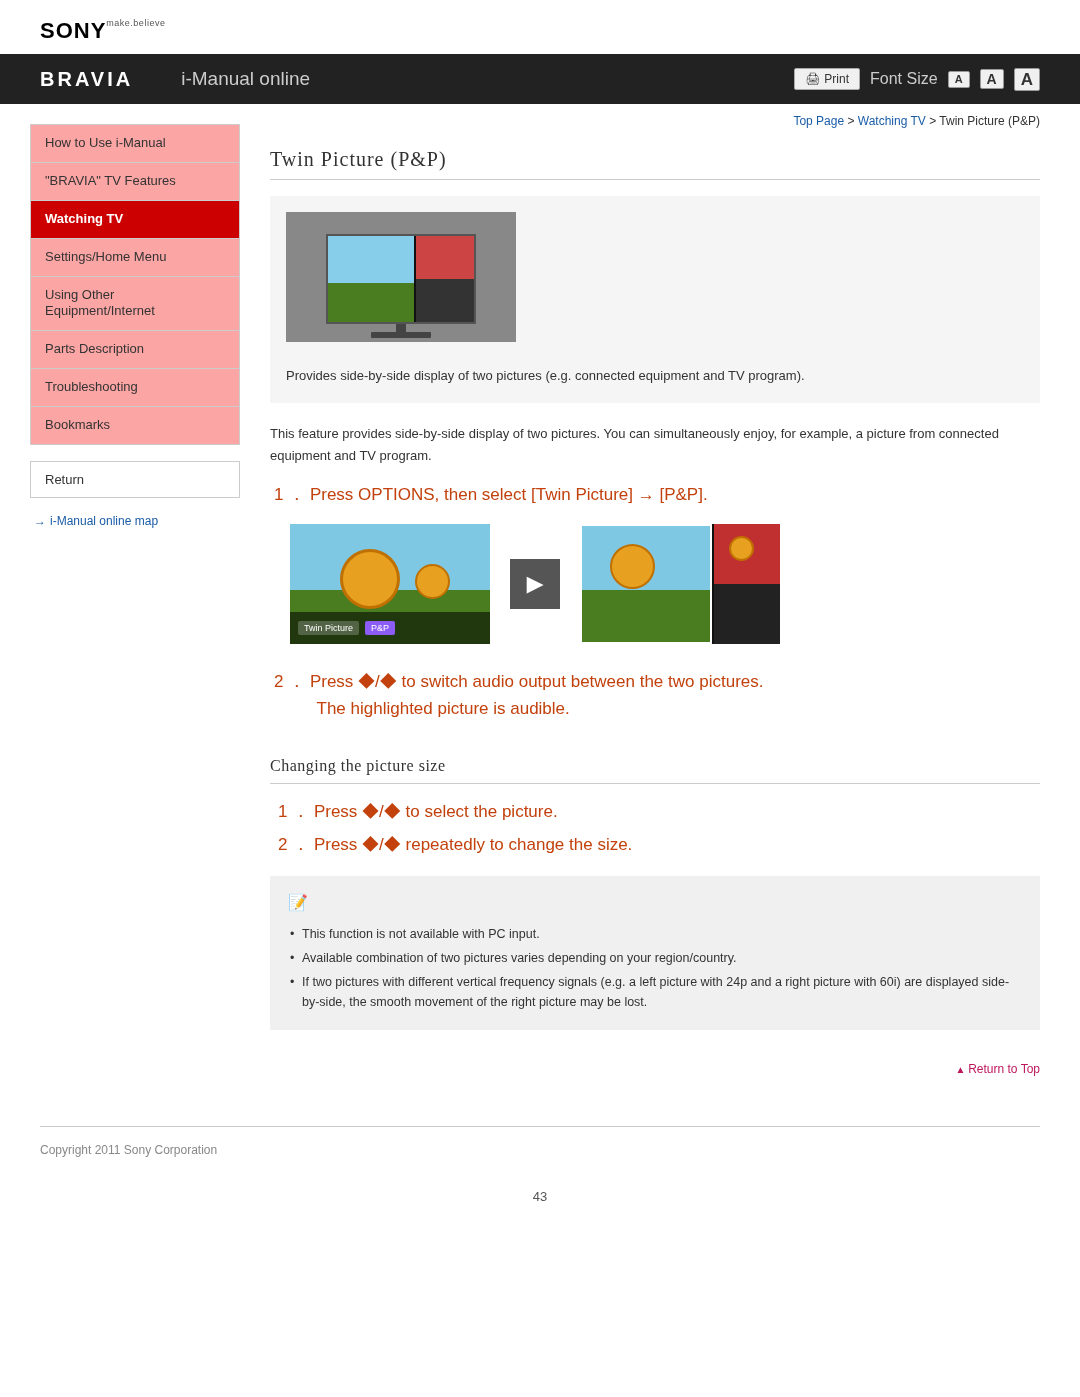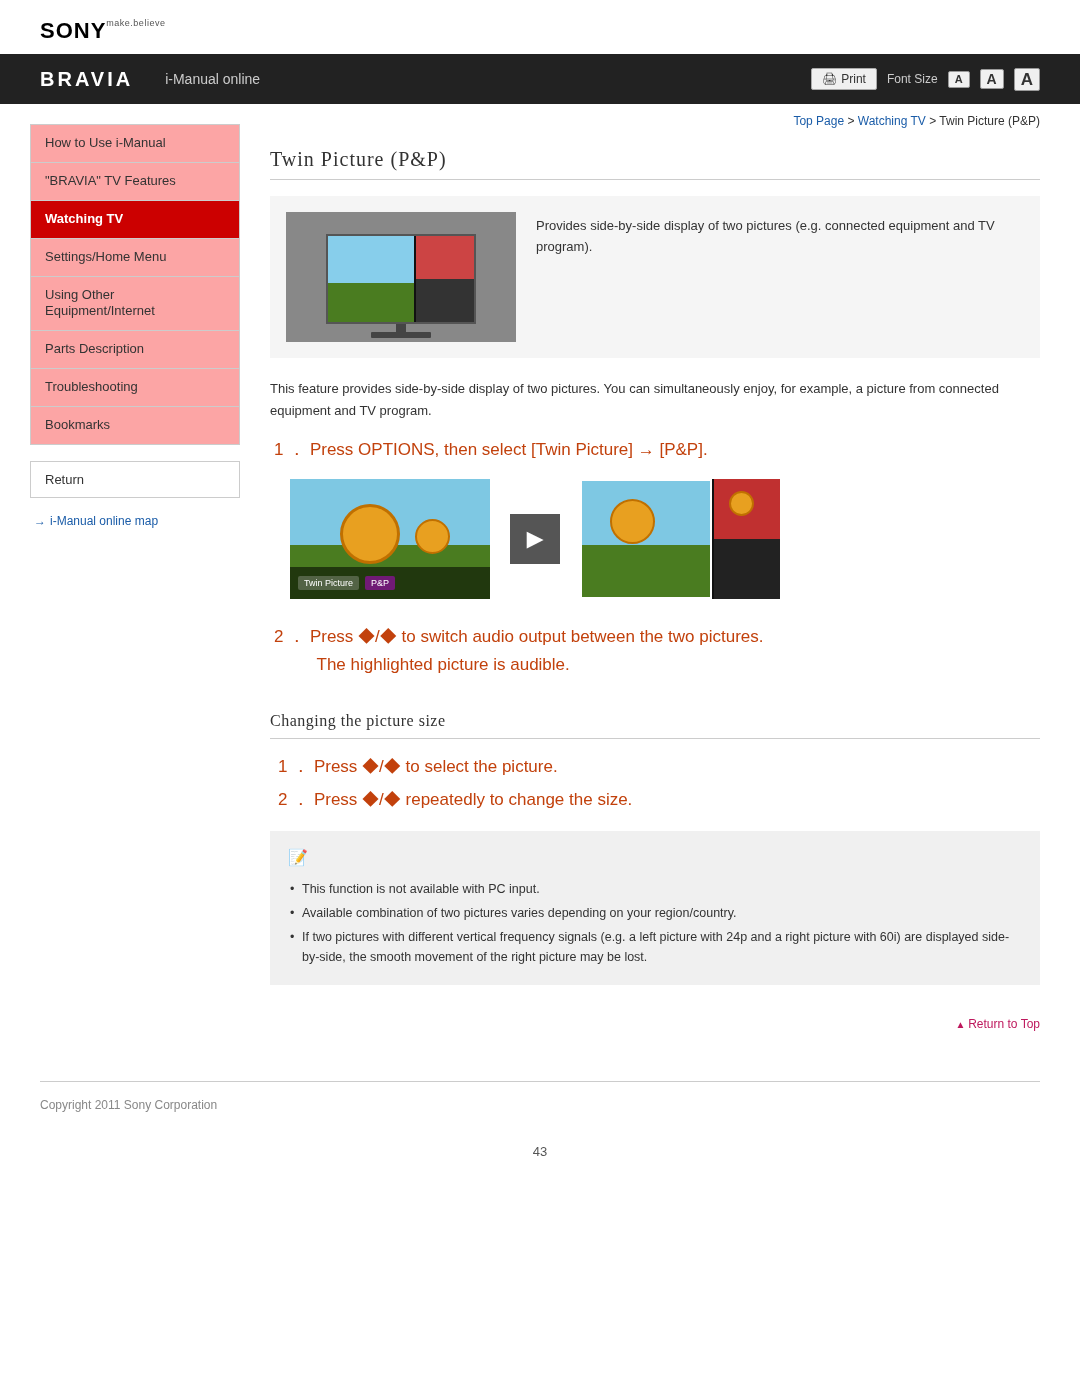--- a/index.html
+++ b/index.html
@@ -39,53 +39,54 @@
       background: #222;
       display: flex;
       align-items: center;
       justify-content: space-between;
       padding: 0 40px;
       height: 50px;
     }
     .bravia-section {
       display: flex;
       align-items: center;
-      gap: 32px;
+      gap: 12px;
     }
     .bravia-logo {
       font-size: 20px;
       font-weight: 900;
       letter-spacing: 3px;
       color: #fff;
       font-family: Arial Black, Arial, sans-serif;
     }
     .nav-subtitle {
       color: #ccc;
-      font-size: 14px;
+      font-size: 19px;
+      margin-left: 36px;
     }
     .nav-right {
       display: flex;
       align-items: center;
       gap: 10px;
     }
     .print-btn {
       border: 1px solid #aaa;
       background: #f0f0f0;
       color: #333;
       padding: 3px 10px;
       font-size: 12px;
       cursor: pointer;
       display: flex;
       align-items: center;
       gap: 4px;
       border-radius: 2px;
     }
     .font-size-label {
       color: #ccc;
-      font-size: 12px;
+      font-size: 16px;
     }
     .font-btn {
       border: 1px solid #999;
       background: #f0f0f0;
       cursor: pointer;
       font-weight: bold;
       color: #333;
       line-height: 1;
       border-radius: 2px;
     }
@@ -184,20 +185,21 @@
     }
 
     
     .intro-section {
       display: flex;
       gap: 20px;
       background: #f5f5f5;
       padding: 16px;
       margin-bottom: 20px;
       align-items: flex-start;
+      flex-direction: column;
     }
     .intro-image {
       width: 230px;
       height: 130px;
       flex-shrink: 0;
       background: #888;
       position: relative;
       overflow: hidden;
     }
     .intro-desc {
@@ -412,21 +414,21 @@
       gap: 6px;
     }
     .lsi-menu-item {
       background: rgba(200,200,200,0.3);
       color: #fff;
       font-size: 9px;
       padding: 2px 6px;
       border-radius: 2px;
     }
     .lsi-menu-item.sel {
-      background: #701a75;
+      background: #8b5cf6;
     }
   </style>
 </head>
 <body>
 
 <div class="top-bar">
   <div class="sony-logo">
     <span class="sony-text">SONY</span>
     <span class="make-believe">make.believe</span>
   </div>

